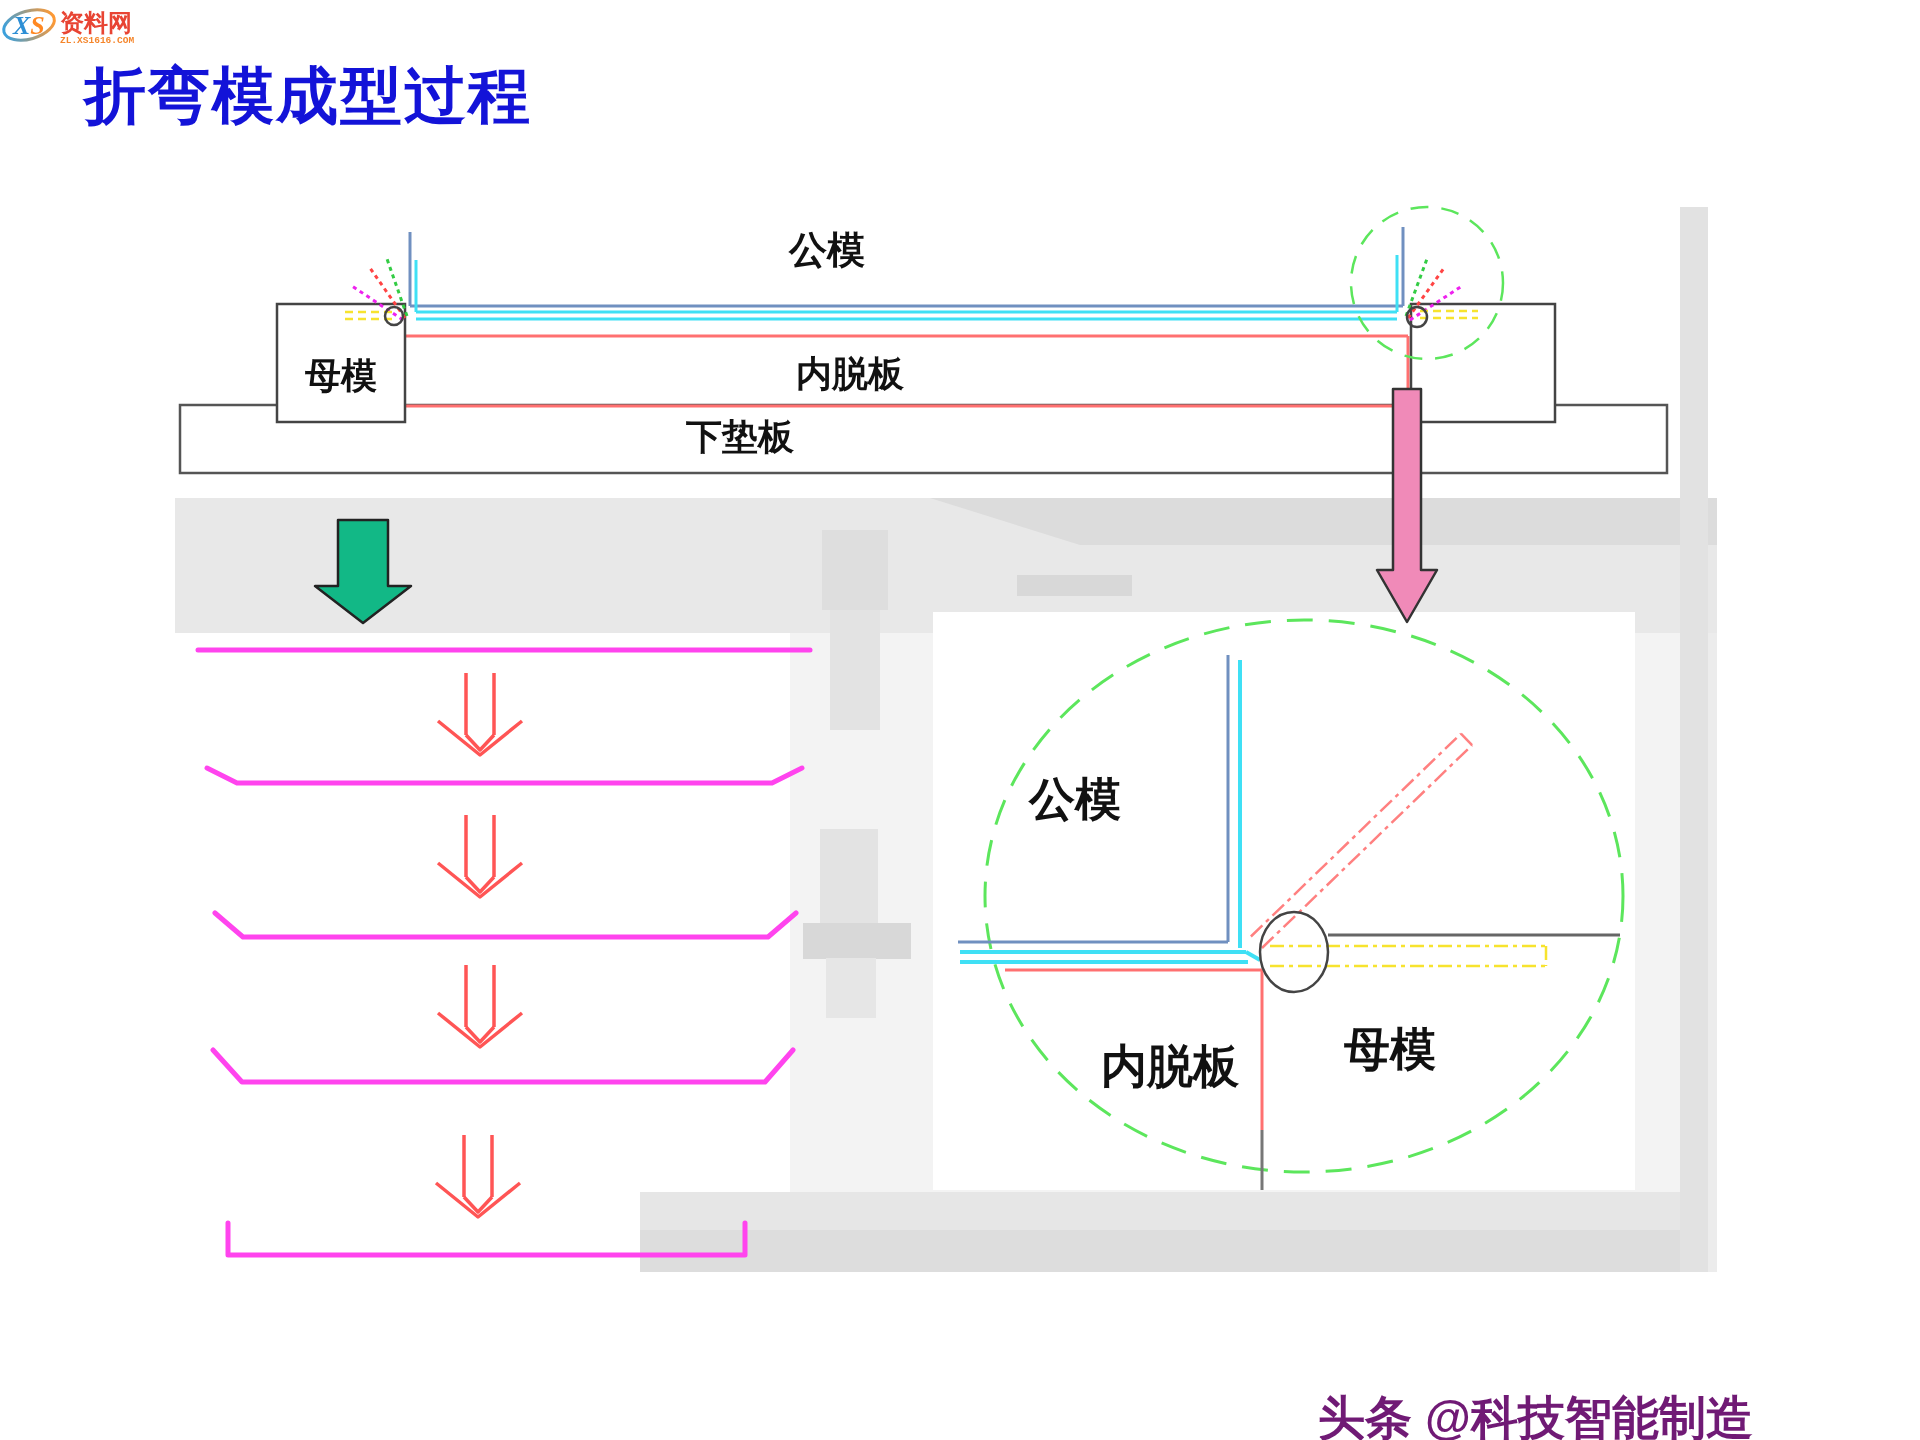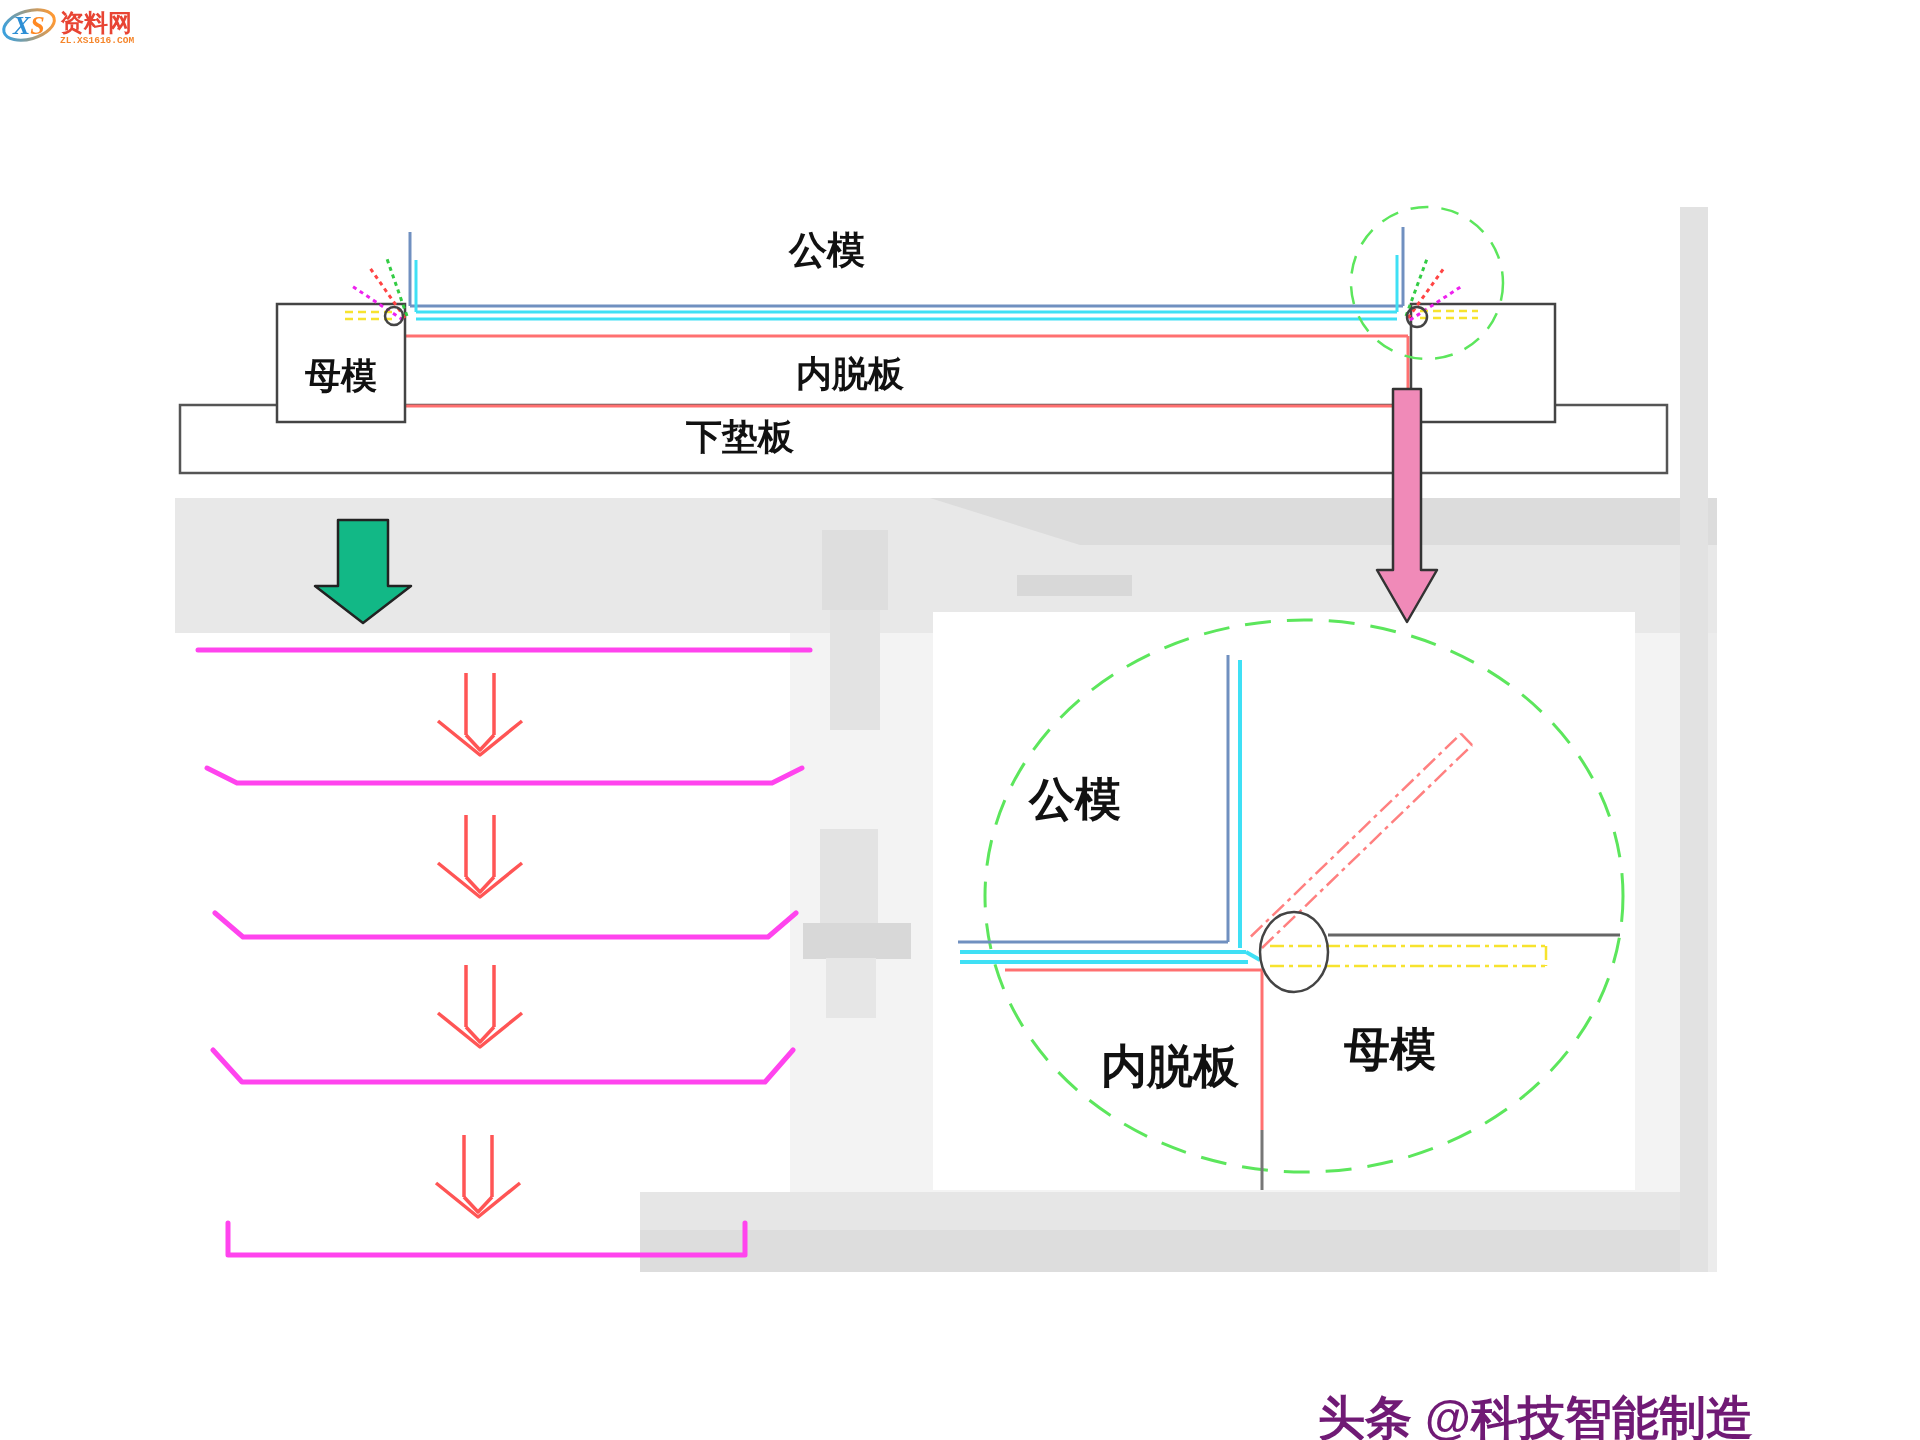--- a/index.html
+++ b/index.html
@@ -146,20 +146,21 @@
       <ellipse cx="1294" cy="952" rx="34" ry="40" fill="none" stroke="#444" stroke-width="2.5"></ellipse>
 
       <text class="lbl" x="1075" y="815" font-size="46" text-anchor="middle">公模</text>
       <text class="lbl" x="1170" y="1082" font-size="46" text-anchor="middle">内脱板</text>
       <text class="lbl" x="1390" y="1065" font-size="46" text-anchor="middle">母模</text>
     </g>
 
     <path d="M1393 389 H1421 V570 H1437 L1407 622 L1377 570 H1393 Z" fill="#f08ab8" stroke="#333" stroke-width="2.5" stroke-linejoin="round"></path>
   </svg>
 
+  <div class="page-title">折弯模成型过程</div>
 
   <div class="watermark">头条 @科技智能制造</div>
 
   <svg class="sitelogo" viewBox="0 0 134 48">
     <defs>
       <linearGradient id="swoosh" x1="0" y1="0" x2="1" y2="0">
         <stop offset="0" stop-color="#3aa0dd"></stop>
         <stop offset="1" stop-color="#ff9933"></stop>
       </linearGradient>
     </defs>

